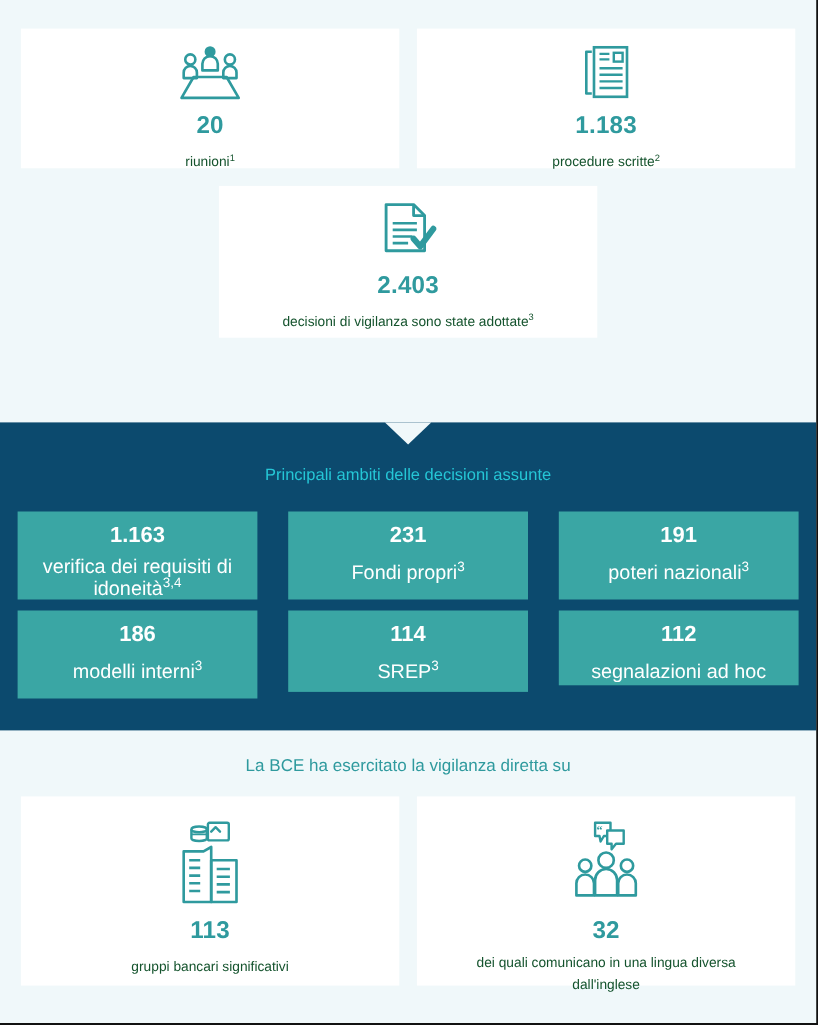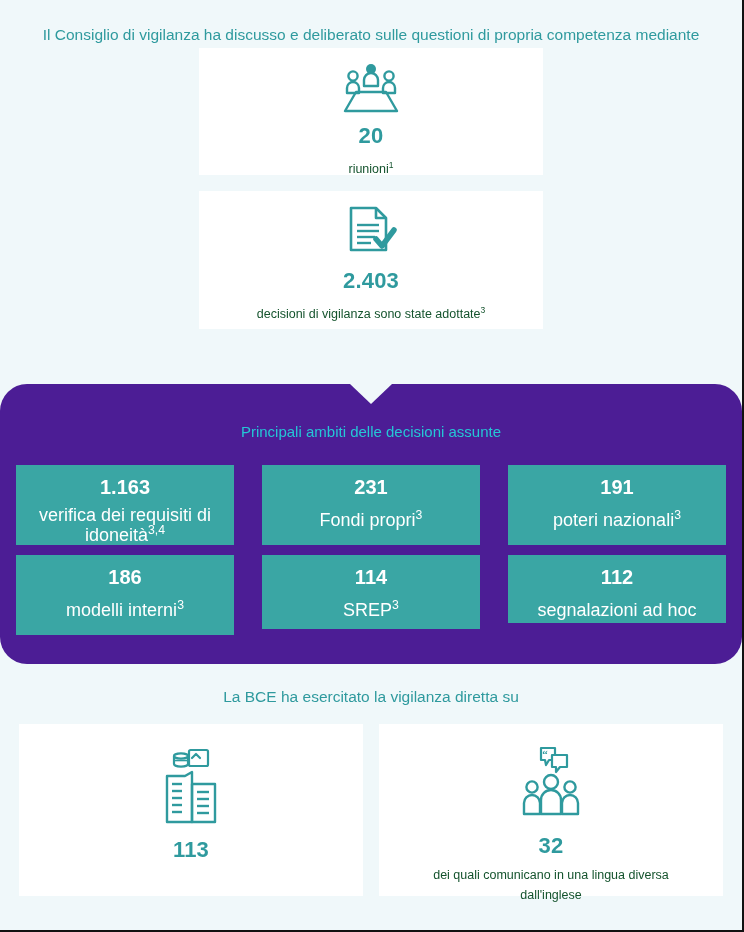--- a/index.html
+++ b/index.html
@@ -24,25 +24,24 @@
     overflow: hidden;
   }
 
   
   .section-light {
     background: #f0f8fa;
     width: 100%;
     box-sizing: border-box;
   }
   .section-dark {
-    background: #4c1d95;
+    background: #0c4a6e;
     width: 100%;
     box-sizing: border-box;
     position: relative;
-    border-radius: 27px;
   }
 
   
   .heading-teal {
     color: #2f9a9e;
     font-size: 15.5px;
     line-height: 22px;
     text-align: center;
     font-weight: 400;
     padding: 0 14px;
@@ -141,21 +140,20 @@
     border-top: 20px solid #f0f8fa;
   }
 </style>
 </head>
 <body>
 
 <div class="infographic">
 
   <div class="section-light" style="height:384px; padding-top:24px;">
 
-    <div class="heading-teal">Il Consiglio di vigilanza ha discusso e deliberato sulle questioni di propria competenza mediante</div>
 
     <div class="card-row" style="margin-top:2px;">
 
       <div class="stat-card" style="width:344px; height:127px;">
         <div class="icon-wrap">
           <svg width="56" height="52" viewBox="0 0 56 52" fill="none" aria-hidden="true">
             <circle cx="28" cy="7" r="5" fill="#2f9a9e"></circle>
             <path d="M21 24 v-6 a7 7 0 0 1 14 0 v6 z" fill="none" stroke="#2f9a9e" stroke-width="2.4" stroke-linejoin="round"></path>
             <circle cx="10" cy="14" r="4.6" fill="none" stroke="#2f9a9e" stroke-width="2.4"></circle>
             <circle cx="46" cy="14" r="4.6" fill="none" stroke="#2f9a9e" stroke-width="2.4"></circle>
@@ -165,20 +163,41 @@
           </svg>
         </div>
         <div class="stat-value">
           <span>20</span>
         </div>
         <div class="stat-label">
           <span>riunioni</span><sup>1</sup>
         </div>
       </div>
 
+      <div class="stat-card" style="width:344px; height:127px;">
+        <div class="icon-wrap">
+          <svg width="46" height="52" viewBox="0 0 46 52" fill="none" aria-hidden="true">
+            <path d="M10 7 H5 v38 h5" fill="none" stroke="#2f9a9e" stroke-width="2.4" stroke-linejoin="round"></path>
+            <rect x="12" y="3" width="30" height="45" fill="none" stroke="#2f9a9e" stroke-width="2.4"></rect>
+            <rect x="30" y="8" width="8" height="8" fill="none" stroke="#2f9a9e" stroke-width="2.2"></rect>
+            <line x1="17" y1="9" x2="26" y2="9" stroke="#2f9a9e" stroke-width="2.2"></line>
+            <line x1="17" y1="14" x2="26" y2="14" stroke="#2f9a9e" stroke-width="2.2"></line>
+            <line x1="17" y1="22" x2="38" y2="22" stroke="#2f9a9e" stroke-width="2.2"></line>
+            <line x1="17" y1="28" x2="38" y2="28" stroke="#2f9a9e" stroke-width="2.2"></line>
+            <line x1="17" y1="34" x2="38" y2="34" stroke="#2f9a9e" stroke-width="2.2"></line>
+            <line x1="17" y1="40" x2="38" y2="40" stroke="#2f9a9e" stroke-width="2.2"></line>
+          </svg>
+        </div>
+        <div class="stat-value">
+          <span>1.183</span>
+        </div>
+        <div class="stat-label">
+          <span>procedure scritte</span><sup>2</sup>
+        </div>
+      </div>
     </div>
 
     <div class="card-row" style="margin-top:16px;">
       <div class="stat-card" style="width:344px; height:138px;">
         <div class="icon-wrap" style="height:60px;">
           <svg width="52" height="54" viewBox="0 0 52 54" fill="none" aria-hidden="true">
             <path d="M6 3 H31 L41 13 V45 H6 Z" fill="none" stroke="#2f9a9e" stroke-width="2.6" stroke-linejoin="round"></path>
             <path d="M31 3 V13 H41" fill="none" stroke="#2f9a9e" stroke-width="2.6" stroke-linejoin="round"></path>
             <line x1="12" y1="20" x2="34" y2="20" stroke="#2f9a9e" stroke-width="2.4"></line>
             <line x1="12" y1="26" x2="34" y2="26" stroke="#2f9a9e" stroke-width="2.4"></line>
@@ -275,20 +294,23 @@
             <line x1="11" y1="64" x2="21" y2="64" stroke="#2f9a9e" stroke-width="2.4"></line>
             <line x1="36" y1="44" x2="48" y2="44" stroke="#2f9a9e" stroke-width="2.4"></line>
             <line x1="36" y1="51" x2="48" y2="51" stroke="#2f9a9e" stroke-width="2.4"></line>
             <line x1="36" y1="58" x2="48" y2="58" stroke="#2f9a9e" stroke-width="2.4"></line>
             <line x1="36" y1="65" x2="48" y2="65" stroke="#2f9a9e" stroke-width="2.4"></line>
           </svg>
         </div>
         <div class="stat-value">
           <span>113</span>
         </div>
+        <div class="stat-label">
+          <span>gruppi bancari significativi</span><sup></sup>
+        </div>
       </div>
 
       <div class="stat-card" style="width:344px; height:172px; padding-top:22px;">
         <div class="icon-wrap" style="height:82px;">
           <svg width="58" height="78" viewBox="0 0 58 78" fill="none" aria-hidden="true">
             <path d="M19 2 H33 V14 H27 L24 19 L23 14 H19 Z" fill="none" stroke="#2f9a9e" stroke-width="2.2" stroke-linejoin="round"></path>
             <text x="23" y="12" font-family="Liberation Serif, serif" font-size="11" font-weight="700" fill="#2f9a9e" text-anchor="middle">“</text>
             <path d="M30 9 H45 V21 H38 L34 26 L34 21 H30 Z" fill="#ffffff" stroke="#2f9a9e" stroke-width="2.2" stroke-linejoin="round"></path>
             <circle cx="29" cy="36" r="7" fill="none" stroke="#2f9a9e" stroke-width="2.4"></circle>
             <path d="M19 68 v-14 a10 10 0 0 1 20 0 v14 z" fill="none" stroke="#2f9a9e" stroke-width="2.4" stroke-linejoin="round"></path>

